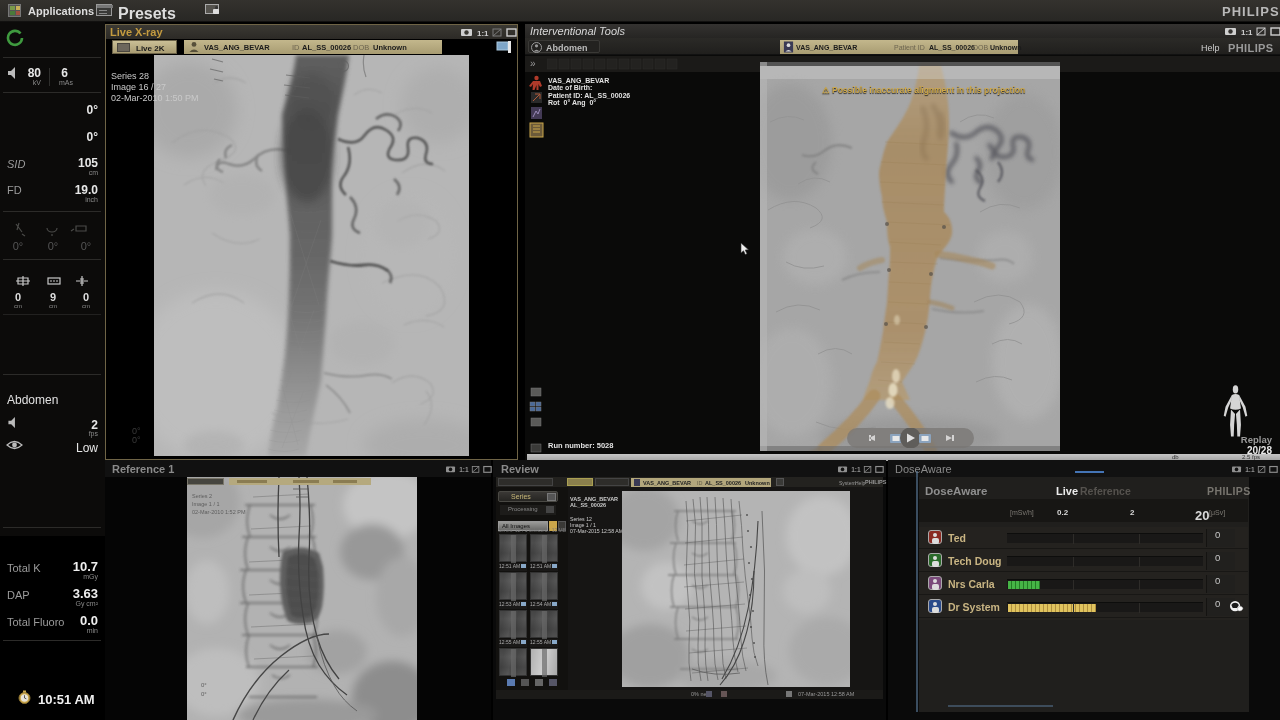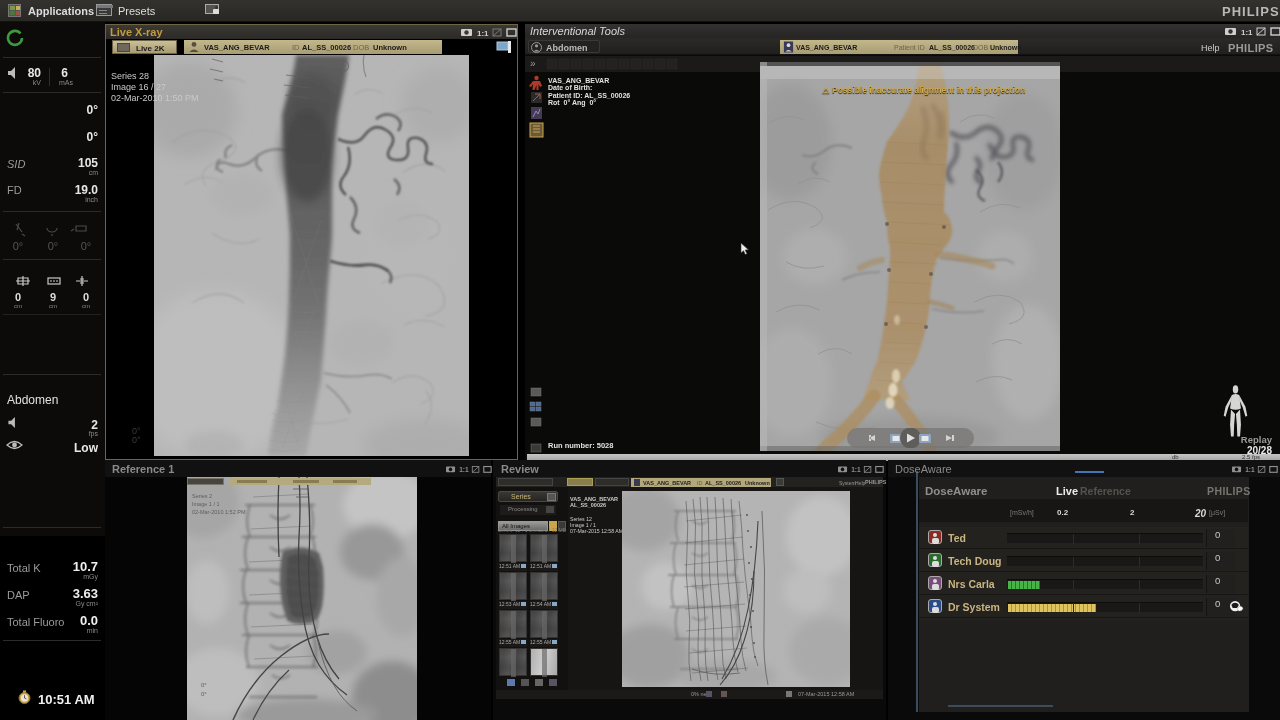--- a/index.html
+++ b/index.html
@@ -27,21 +27,21 @@
     <div class="ab" style="left:7px;top:1px;width:4px;height:4px;background:#c8b05a;"></div>
     <div class="ab" style="left:1px;top:6px;width:5px;height:4px;background:#4a7a3a;"></div>
     <div class="ab" style="left:7px;top:6px;width:4px;height:4px;background:#a05040;"></div>
   </div>
   <div class="ab" style="left:28px;top:5px;color:#ddd;font-size:11px;font-weight:bold;">Applications</div>
   <div class="ab" style="left:96px;top:4px;width:16px;height:12px;border:1px solid #999;background:#3a3a38;">
     <div class="ab" style="left:0;top:0;width:16px;height:3px;background:#777;"></div>
     <div class="ab" style="left:2px;top:5px;width:8px;height:1px;background:#888;"></div>
     <div class="ab" style="left:2px;top:8px;width:8px;height:1px;background:#888;"></div>
   </div>
-  <div class="ab" style="left:118px;top:5px;color:#ddd;font-size:11px;font-weight:normal;">Presets</div>
+  <div class="ab" style="left:118px;top:5px;color:#ddd;font-size:16px;font-weight:bold;">Presets</div>
   <div class="ab" style="left:205px;top:4px;width:14px;height:10px;border:1px solid #aaa;background:#55534e;">
     <div class="ab" style="left:7px;top:4px;width:6px;height:5px;background:#ddd;border-radius:1px;"></div>
     <div class="ab" style="left:9px;top:1px;width:3px;height:3px;border-radius:50%;background:#333;"></div>
   </div>
   <div class="ab" style="left:1222px;top:4px;color:#b8b8b8;font-size:13px;font-weight:bold;letter-spacing:1px;">PHILIPS</div>
 </div>
 
 <div class="ab" id="leftbar" style="left:0;top:22px;width:105px;height:514px;background:#0c0b0a;color:#ccc;">
   <svg class="ab" style="left:6px;top:7px;" width="18" height="18" viewBox="0 0 18 18">
     <path d="M14.5 4.5 A7 7 0 1 0 16 9" fill="none" stroke="#3f9a3f" stroke-width="2.6"></path>
@@ -100,21 +100,21 @@
   <div class="ab" style="left:7px;top:371px;font-size:12px;color:#e0e0e0;">Abdomen</div>
   <svg class="ab" style="left:7px;top:394px" width="14" height="13" viewBox="0 0 14 14">
     <path d="M1 9 L4 9 L8 13 L8 1 L4 5 L1 5 Z" fill="#bbb"></path>
   </svg>
   <div class="ab" style="left:60px;top:396px;width:38px;text-align:right;font-size:12px;color:#e6e6e6;font-weight:bold;">2</div>
   <div class="ab" style="left:60px;top:408px;width:38px;text-align:right;font-size:7px;color:#8a8a8a;">fps</div>
   <svg class="ab" style="left:6px;top:417px" width="17" height="12" viewBox="0 0 17 12">
     <path d="M1 6 Q8.5 -1 16 6 Q8.5 13 1 6 Z" fill="none" stroke="#bbb" stroke-width="1.2"></path>
     <circle cx="8.5" cy="6" r="2.4" fill="#bbb"></circle>
   </svg>
-  <div class="ab" style="left:50px;top:419px;width:48px;text-align:right;font-size:12px;color:#e6e6e6;font-weight:bold;">Low</div>
+  <div class="ab" style="left:50px;top:419px;width:48px;text-align:right;font-size:12px;color:#e6e6e6;font-weight:normal;">Low</div>
   <div class="ab" style="left:3px;top:505px;width:98px;border-top:1px solid #2c2b29;"></div>
 
   <div class="ab" style="left:7px;top:540px;font-size:11px;color:#9b9b9b;">Total K</div>
   <div class="ab" style="left:55px;top:537px;width:43px;text-align:right;font-size:13px;color:#efefef;font-weight:bold;">10.7</div>
   <div class="ab" style="left:55px;top:551px;width:43px;text-align:right;font-size:7px;color:#8a8a8a;">mGy</div>
   <div class="ab" style="left:7px;top:567px;font-size:11px;color:#9b9b9b;">DAP</div>
   <div class="ab" style="left:55px;top:564px;width:43px;text-align:right;font-size:13px;color:#efefef;font-weight:bold;">3.63</div>
   <div class="ab" style="left:55px;top:578px;width:43px;text-align:right;font-size:7px;color:#8a8a8a;">Gy cm²</div>
   <div class="ab" style="left:7px;top:594px;font-size:11px;color:#9b9b9b;">Total Fluoro</div>
   <div class="ab" style="left:55px;top:591px;width:43px;text-align:right;font-size:13px;color:#efefef;font-weight:bold;">0.0</div>
@@ -796,21 +796,21 @@
   <div class="ab" style="left:31px;top:17px;width:330px;height:235px;background:#201f1d;">
     <div class="ab" style="left:6px;top:8px;font-size:11.5px;color:#8f8f8f;font-weight:bold;">DoseAware</div>
     <div class="ab" style="left:137px;top:8px;font-size:11px;color:#ececec;font-weight:bold;">Live</div>
     <div class="ab" style="left:161px;top:8px;font-size:10.5px;color:#55524e;font-weight:bold;">Reference</div>
     <div class="ab" style="left:288px;top:8px;font-size:10.5px;color:#78756f;font-weight:bold;letter-spacing:0.4px;">PHILIPS</div>
 
     <div class="ab" style="left:0px;top:22px;width:329px;height:23px;background:#171614;">
       <div class="ab" style="left:91px;top:10px;font-size:7px;color:#7d7a74;">[mSv/h]</div>
       <div class="ab" style="left:138px;top:9px;font-size:8px;color:#d8d8d8;font-weight:bold;">0.2</div>
       <div class="ab" style="left:211px;top:9px;font-size:8px;color:#d8d8d8;font-weight:bold;">2</div>
-      <div class="ab" style="left:276px;top:9px;font-size:10px;color:#d8d8d8;font-weight:bold;font-style:italic;">20</div>
+      <div class="ab" style="left:276px;top:9px;font-size:13px;color:#d8d8d8;font-weight:bold;">20</div>
       <div class="ab" style="left:290px;top:10px;font-size:7px;color:#7d7a74;">[μSv]</div>
     </div>
 
     <div class="ab" style="left:0;top:50px;width:329px;height:93px;background:#24221f;">
       <div class="ab dr" style="top:0;">
           <span class="av" style="background:#8a2a22;"></span>
           <span class="nm">Ted</span>
           <div class="bar"></div>
           <span class="vz">0</span>
         </div>

